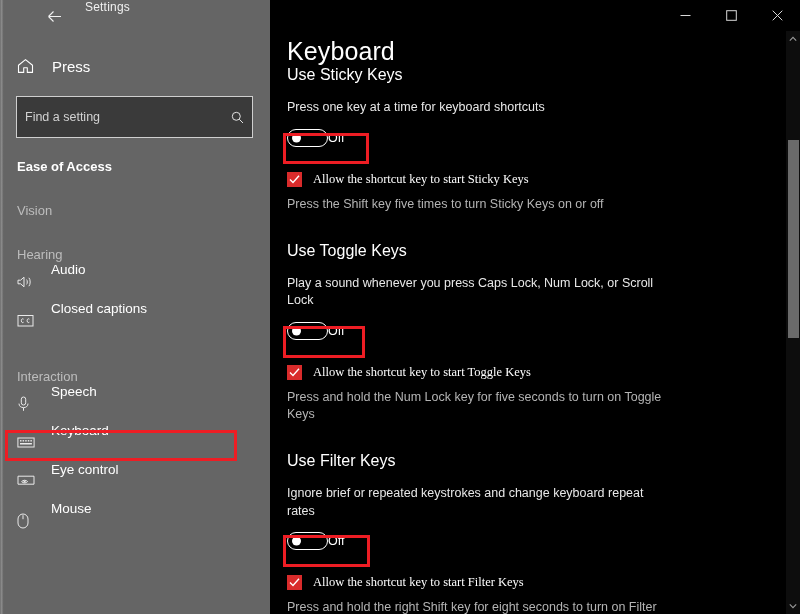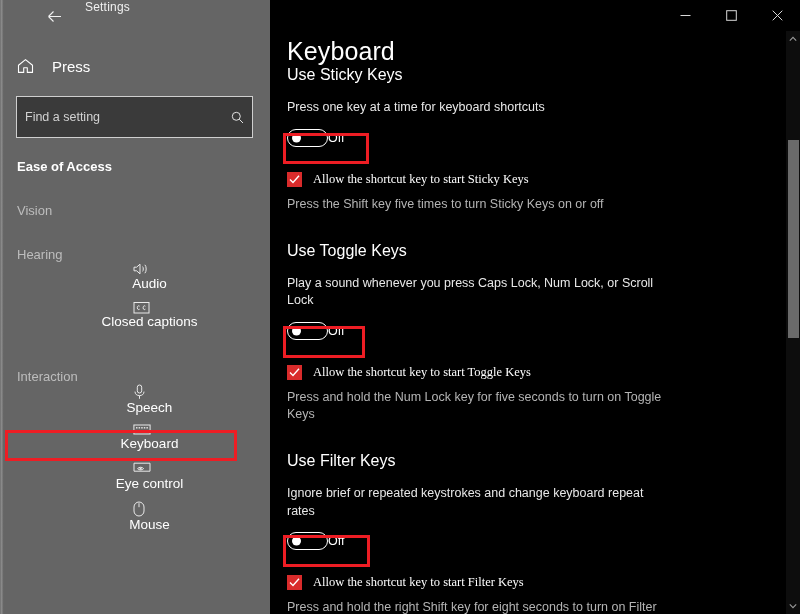--- a/index.html
+++ b/index.html
@@ -81,25 +81,24 @@
     margin-top: 21px;
   }
   .group-head {
     font-size: 13px;
     color: #bdbdbd;
     padding-left: 17px;
     margin-top: 29px;
   }
 
   .nav-item {
-    display: flex; align-items: center;
+    display: flex; 
     height: 39px;
     padding-left: 17px;
     position: relative;
-    flex-direction: column;
   }
   .nav-item .ico {
     width: 22px; display: flex; align-items: center; justify-content: flex-start;
     color: #eaeaea;
   }
   .nav-item .lbl {
     font-size: 13.5px; color: #ffffff;
     margin-left: 12px;
   }
 

